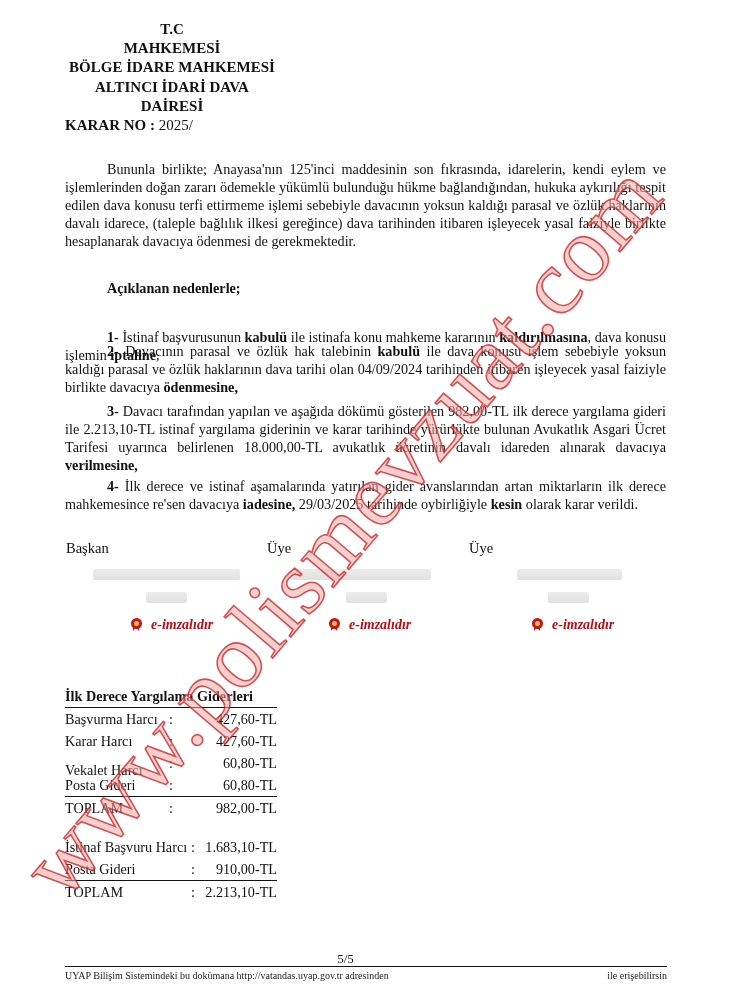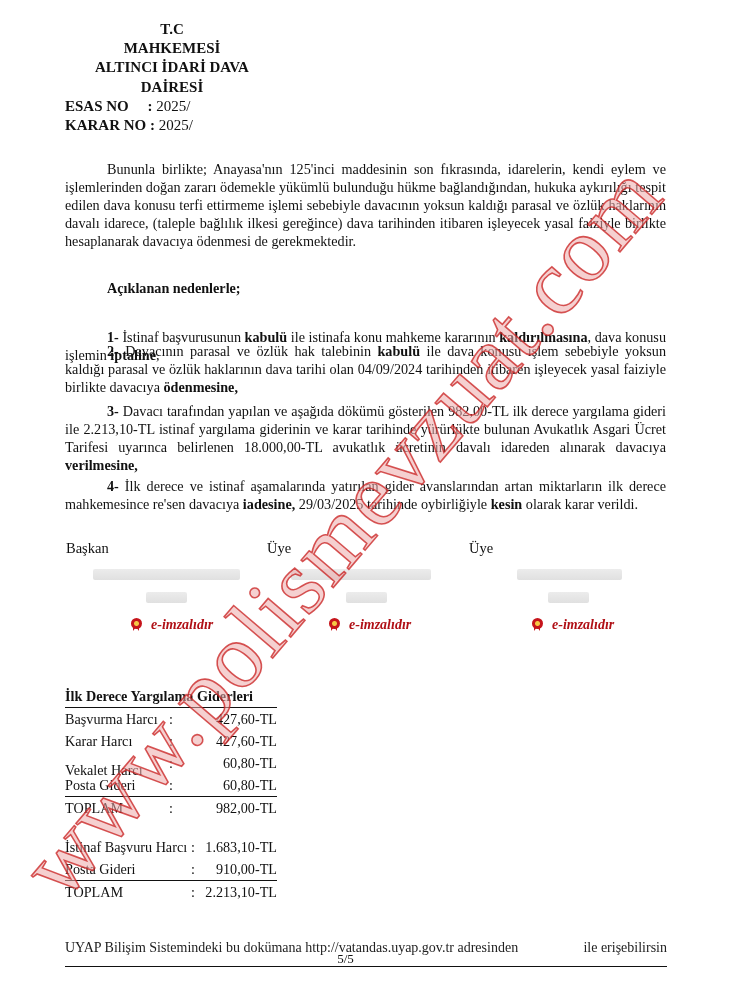--- a/index.html
+++ b/index.html
@@ -33,38 +33,38 @@
   .tbl .title { font-weight: bold; padding-bottom: 2px; border-bottom: 1.5px solid #111; white-space: nowrap; }
   .tbl .r { display: flex; height: 22px; line-height: 22px; }
   .tbl .r .l { white-space: nowrap; }
   .tbl .r .col { text-align: left; }
   .tbl .r .amt { text-align: right; }
   .tbl .r.total { border-top: 1.5px solid #111; }
 
   
   .pnum { position: absolute; top: 951px; left: 0; width: 691px; text-align: center; font-size: 13px; }
   .fline { position: absolute; left: 65px; width: 602px; top: 966px; border-top: 1.5px solid #111; }
-  .fnote { position: absolute; top: 940px; font-size: 14px; color: #222; white-space: nowrap; }
+  .fnote { position: absolute; top: 970px; font-size: 10px; color: #222; white-space: nowrap; }
 
   
   .wm { position: absolute; left: -40px; top: 440px; transform-origin: left center; transform: rotate(-49.5deg);
         font-family: "Liberation Serif", "DejaVu Serif", serif; font-size: 92px; letter-spacing: 2px;
         color: rgba(236,170,170,0.55); -webkit-text-stroke: 1.6px rgba(200,30,30,0.75);
         white-space: nowrap; pointer-events: none; }
 </style>
 </head>
 <body>
 
 <div class="page">
 
   <div class="hdr">
     <div class="c">T.C</div>
     <div class="c">MAHKEMESİ</div>
+    <div class="c">BÖLGE İDARE MAHKEMESİ</div>
     <div class="c">ALTINCI İDARİ DAVA DAİRESİ</div>
-    <div class="row"><span>ESAS NO     : </span><span class="v">2025/</span></div>
     <div class="row"><span>KARAR NO : </span><span class="v">2025/</span></div>
   </div>
 
   <div class="para" style="top:160px;"><span class="ind"></span><span>Bununla birlikte; Anayasa'nın 125'inci maddesinin son fıkrasında, idarelerin, kendi eylem ve işlemlerinden doğan zararı ödemekle yükümlü bulunduğu hükme bağlandığından, hukuka aykırılığı tespit edilen dava konusu terfi ettirmeme işlemi sebebiyle davacının yoksun kaldığı parasal ve özlük haklarının davalı idarece, (taleple bağlılık ilkesi gereğince) dava tarihinden itibaren işleyecek yasal faiziyle birlikte hesaplanarak davacıya ödenmesi de gerekmektedir.</span></div>
 
   <div class="para" style="top:279px; font-weight:bold;"><span class="ind"></span><span>Açıklanan nedenlerle;</span></div>
 
   <div class="para" style="top:300px;margin-top:28px;"><span class="ind"></span><b>1-</b><span> İstinaf başvurusunun </span><b>kabulü</b><span> ile istinafa konu mahkeme kararının </span><b>kaldırılmasına</b><span>, dava konusu işlemin </span><b>iptaline</b><span>,</span></div>
 
   <div class="para" style="top:342px;"><span class="ind"></span><b>2-</b><span> Davacının parasal ve özlük hak talebinin </span><b>kabulü</b><span> ile dava konusu işlem sebebiyle yoksun kaldığı parasal ve özlük haklarının dava tarihi olan 04/09/2024 tarihinden itibaren işleyecek yasal faiziyle birlikte davacıya </span><b>ödenmesine,</b></div>

